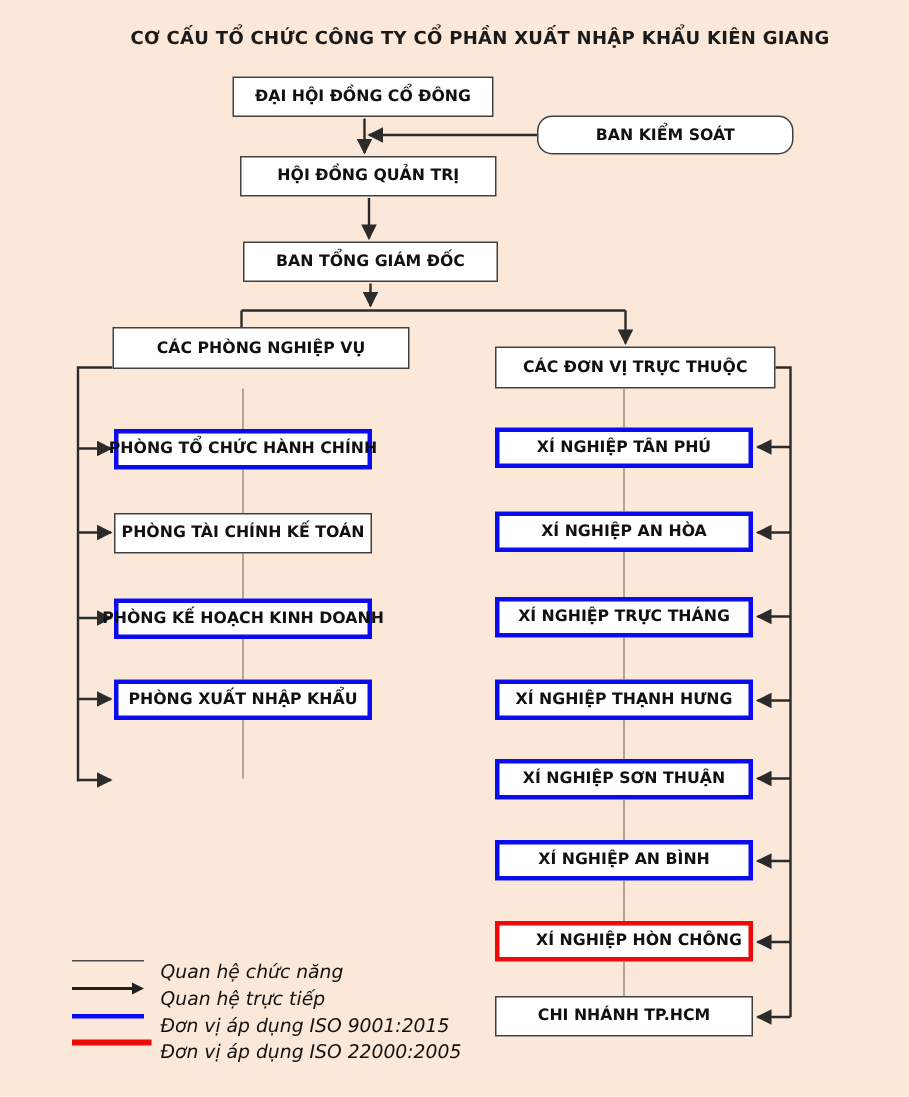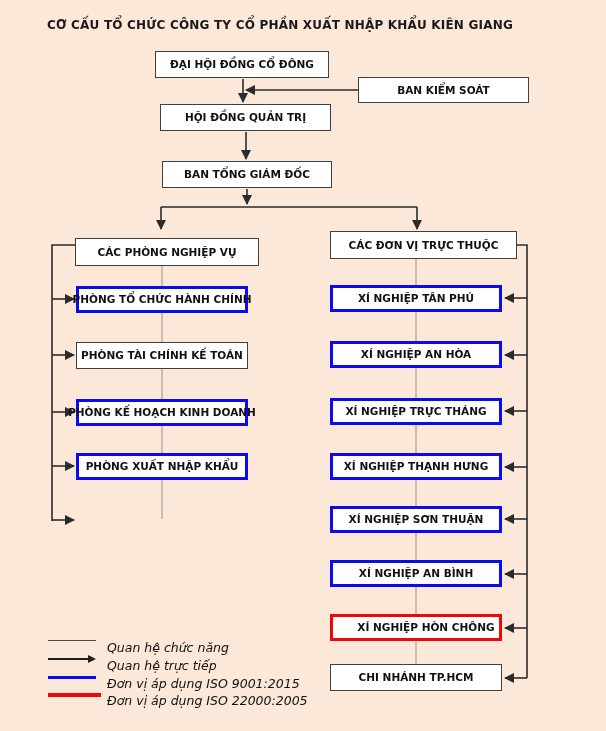--- a/index.html
+++ b/index.html
@@ -11,41 +11,42 @@
     position:relative;
     width:606px;height:731px;
     background:var(--background,#fce8d8);
     overflow:hidden;
   }
   #page-title{
     position:absolute;left:0;top:18px;width:560px;
     text-align:center;
     font-size:12px;font-weight:bold;color:#1a1a1a;
     letter-spacing:.2px;
+    padding-left:40px;
   }
   #connectors{position:absolute;left:0;top:0;z-index:1;}
   .node{
     position:absolute;z-index:2;
     box-sizing:border-box;
     background:var(--box-fill,#fff);
     border:1.5px solid var(--box-border,#404040);
     display:flex;align-items:center;justify-content:center;
     text-align:right;
     font-size:10.5px;font-weight:bold;color:#111;
     line-height:1;white-space:nowrap;
   }
   .node.iso9001{border:3px solid var(--iso9001-blue,#0b0bf0);}
   .node.iso22000{border:3px solid var(--iso22000-red,#ee0808);padding-left:20px;}
 
   
   .n-dhdcd {left:155px;top:51px; width:174px;height:27px;}
-  .n-bks   {left:358px;top:77px; width:171px;height:26px;}
+  .n-bks   {left:358px;top:77px; width:171px;height:26px;border-radius:10px;}
   .n-hdqt  {left:160px;top:104px;width:171px;height:27px;}
   .n-btgd  {left:162px;top:161px;width:170px;height:27px;}
-  .n-cpnv  {left:75px; top:238px;width:184px;height:28px;}
+  .n-cpnv  {left:75px; top:218px;width:198px;height:28px;}
   .n-cdvtt {left:330px;top:231px;width:187px;height:28px;}
 
   
   .lcol{left:76px;width:172px;height:27px;}
   .l1{top:286px}.l2{top:342px}.l3{top:399px}.l4{top:453px}.l5{top:507px}
 
   
   .rcol{left:330px;width:172px;height:27px;}
   .r1{top:285px}.r2{top:341px}.r3{top:398px}.r4{top:453px}
   .r5{top:506px}.r6{top:560px}.r7{top:614px}.r8{top:664px}

